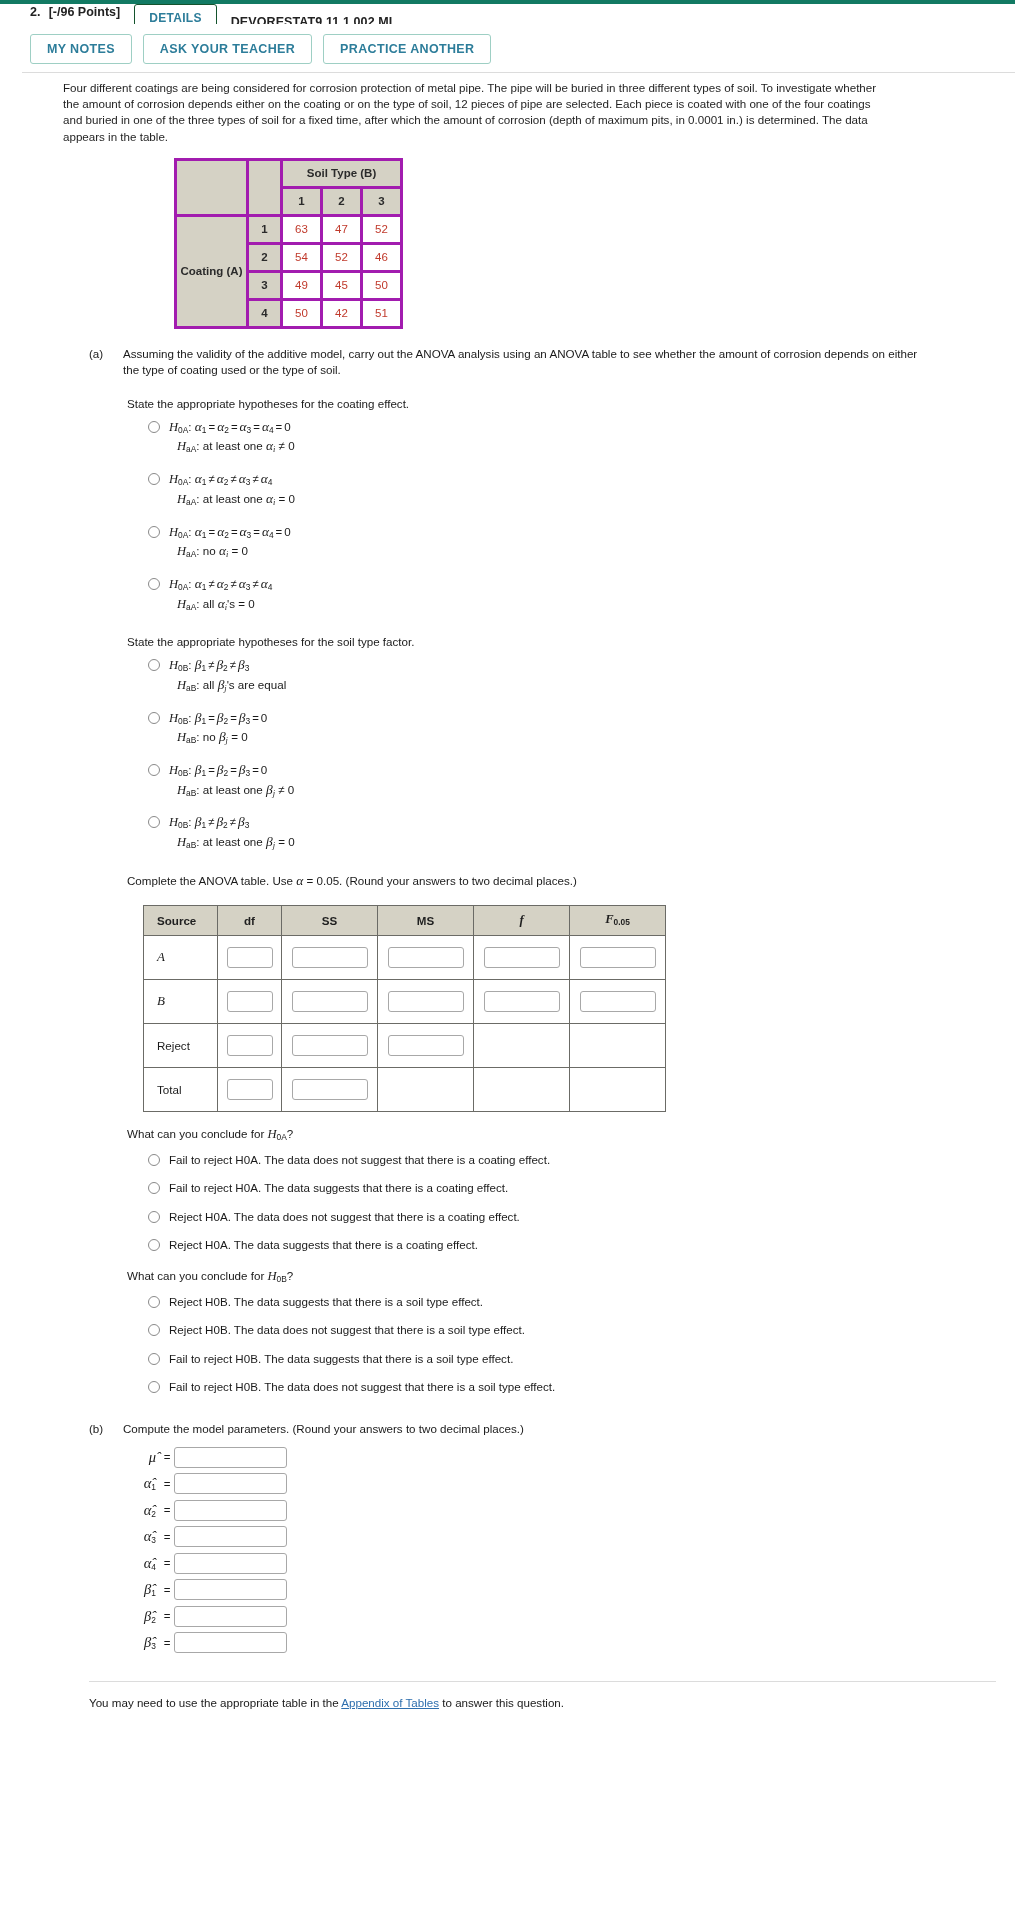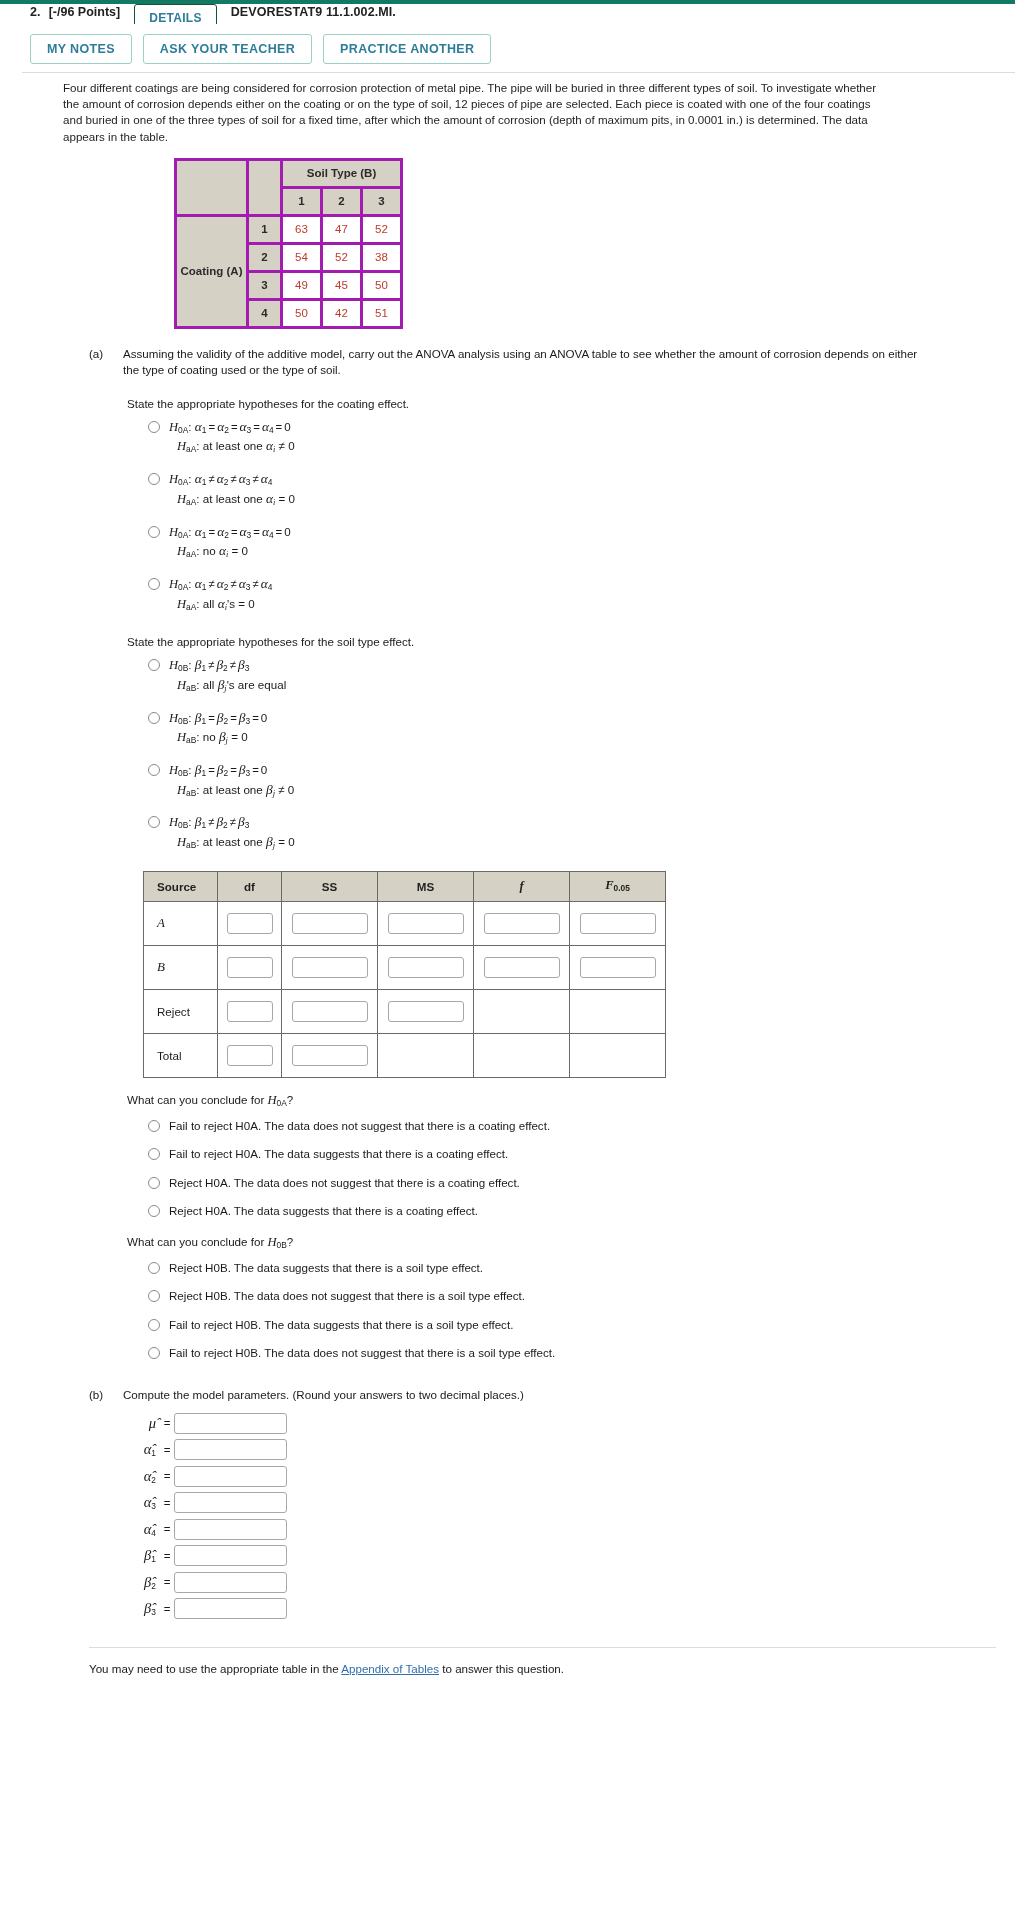--- a/index.html
+++ b/index.html
@@ -63,21 +63,21 @@
     line-height: 12px;
     height: 28px;
     font-family: "Liberation Sans", sans-serif;
   }
   .qcode {
     margin-left: 14px;
     font-size: 12.5px;
     font-weight: bold;
     color: #222;
     line-height: 12px;
-    padding-top: 2px;
+    padding-top: 12px;
     letter-spacing: .1px;
   }
 
   
   .btnbar {
     position: absolute;
     top: 26px; left: 0;
     width: 1015px;
     height: 46px;
     display: flex;
@@ -314,21 +314,21 @@
         <td class="dt-shade dt-coating" rowspan="4">Coating (A)</td>
         <td class="dt-lvl">1</td>
         <td class="dt-val">63</td>
         <td class="dt-val">47</td>
         <td class="dt-val">52</td>
       </tr>
       <tr>
         <td class="dt-lvl">2</td>
         <td class="dt-val">54</td>
         <td class="dt-val">52</td>
-        <td class="dt-val">38</td>
+        <td class="dt-val">46</td>
       </tr>
       <tr>
         <td class="dt-lvl">3</td>
         <td class="dt-val">49</td>
         <td class="dt-val">45</td>
         <td class="dt-val">50</td>
       </tr>
       <tr>
         <td class="dt-lvl">4</td>
         <td class="dt-val">50</td>
@@ -386,21 +386,21 @@
         <span class="mi">H<sub class="s">0A</sub></span>:
         <span class="mgk">α<sub class="s">1</sub></span><span class="op">≠</span><span class="mgk">α<sub class="s">2</sub></span><span class="op">≠</span><span class="mgk">α<sub class="s">3</sub></span><span class="op">≠</span><span class="mgk">α<sub class="s">4</sub></span>
         <br>
         <span class="opt-line2">
           <span class="mi">H<sub class="s">aA</sub></span>: all <span class="mgk">α<sub class="si">i</sub></span>'s = 0
         </span>
       </span>
     </div>
   </div>
 
-  <div class="prompt">State the appropriate hypotheses for the soil type effect.</div>
+  <div class="prompt">State the appropriate hypotheses for the soil type factor.</div>
 
   <div class="opts">
     <div class="opt">
       <span class="radio"></span>
       <span class="opt-txt">
         <span class="mi">H<sub class="s">0B</sub></span>:
         <span class="mgk">β<sub class="s">1</sub></span><span class="op">≠</span><span class="mgk">β<sub class="s">2</sub></span><span class="op">≠</span><span class="mgk">β<sub class="s">3</sub></span>
         <br>
         <span class="opt-line2">
           <span class="mi">H<sub class="s">aB</sub></span>: all <span class="mgk">β<sub class="si">j</sub></span>'s are equal
@@ -435,20 +435,21 @@
         <span class="mi">H<sub class="s">0B</sub></span>:
         <span class="mgk">β<sub class="s">1</sub></span><span class="op">≠</span><span class="mgk">β<sub class="s">2</sub></span><span class="op">≠</span><span class="mgk">β<sub class="s">3</sub></span>
         <br>
         <span class="opt-line2">
           <span class="mi">H<sub class="s">aB</sub></span>: at least one <span class="mgk">β<sub class="si">j</sub></span> = 0
         </span>
       </span>
     </div>
   </div>
 
+  <div class="prompt"><span>Complete the ANOVA table. Use </span><span class="mgk">α</span><span> = 0.05. (Round your answers to two decimal places.)</span></div>
 
   <div class="anova-wrap">
     <table class="anova">
       <tbody>
           <tr>
         <th class="src-cell">Source</th>
         <th class="c-df">df</th>
         <th class="c-ss">SS</th>
         <th class="c-ms">MS</th>
         <th class="c-f"><span class="mi">f</span></th>

